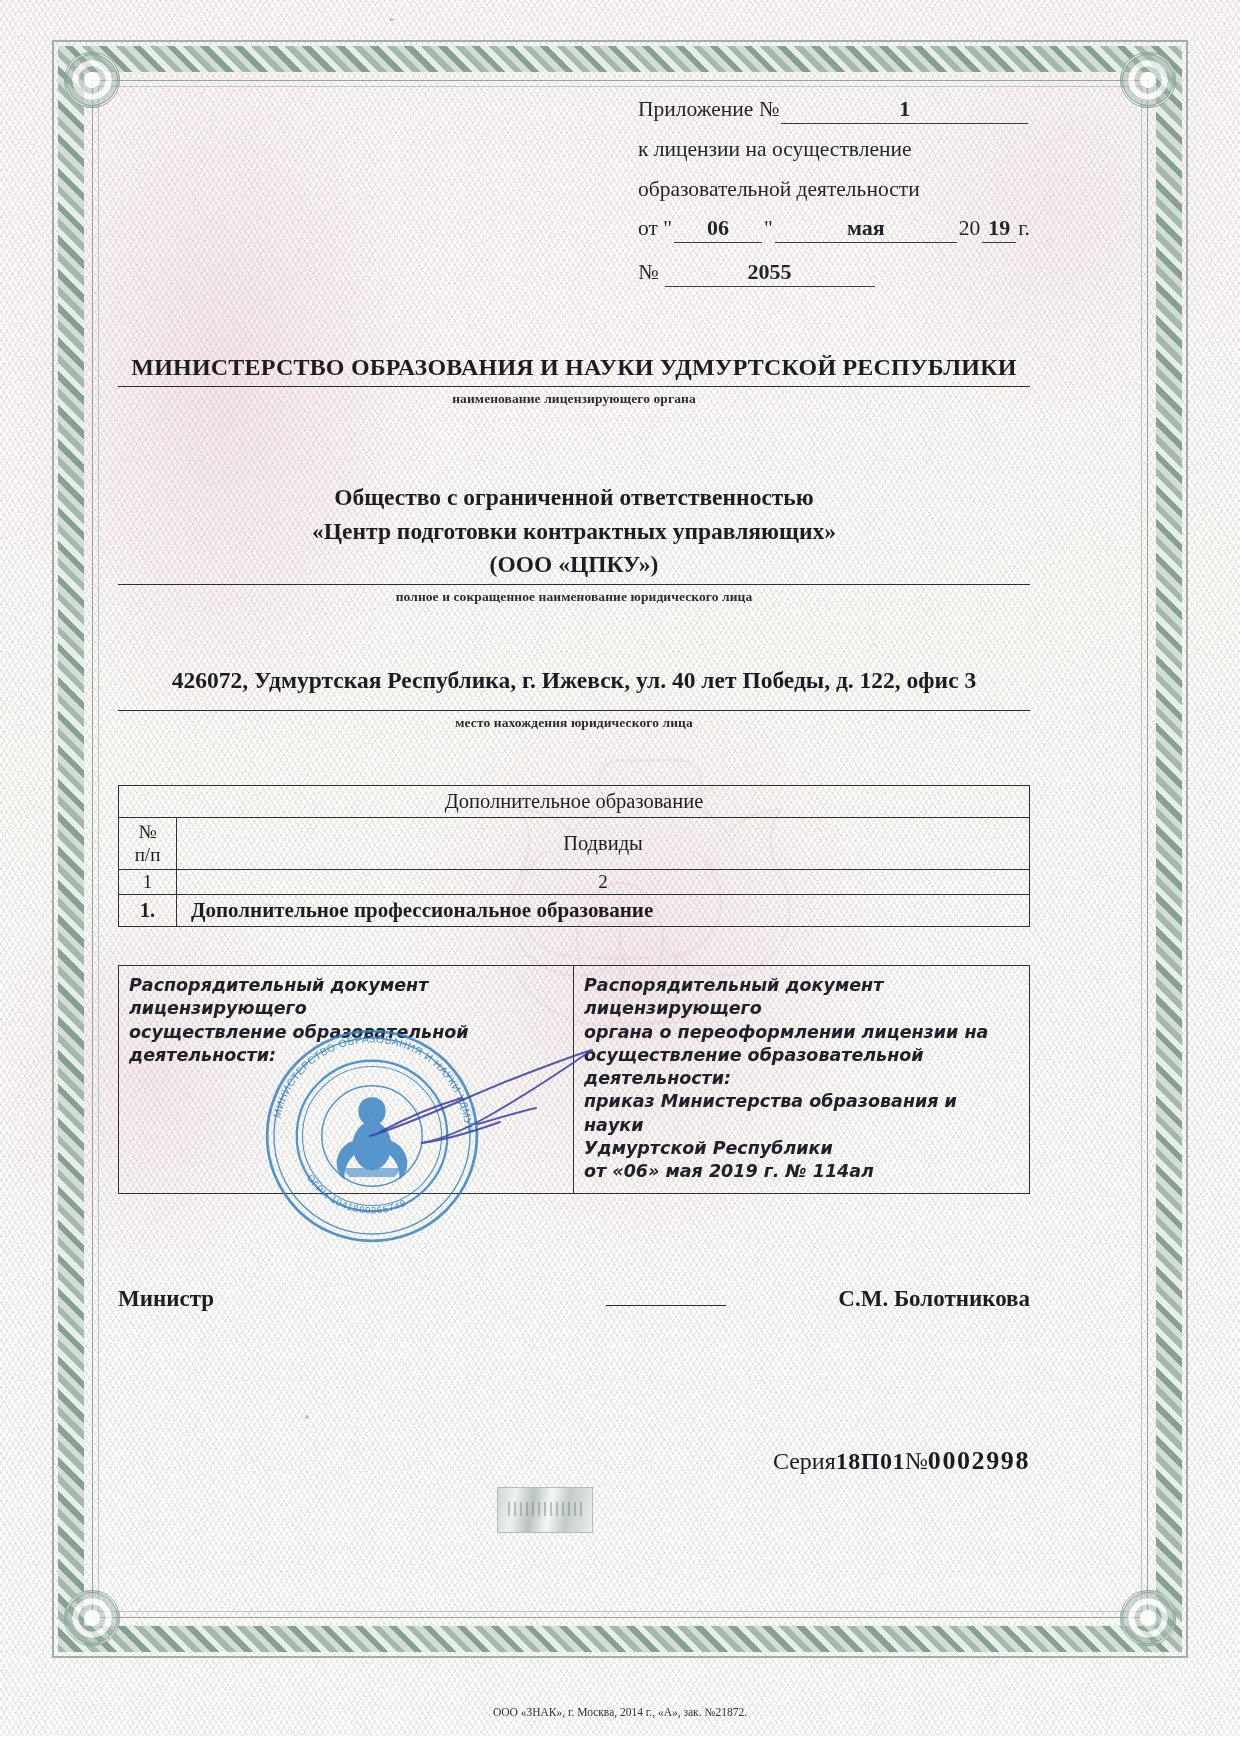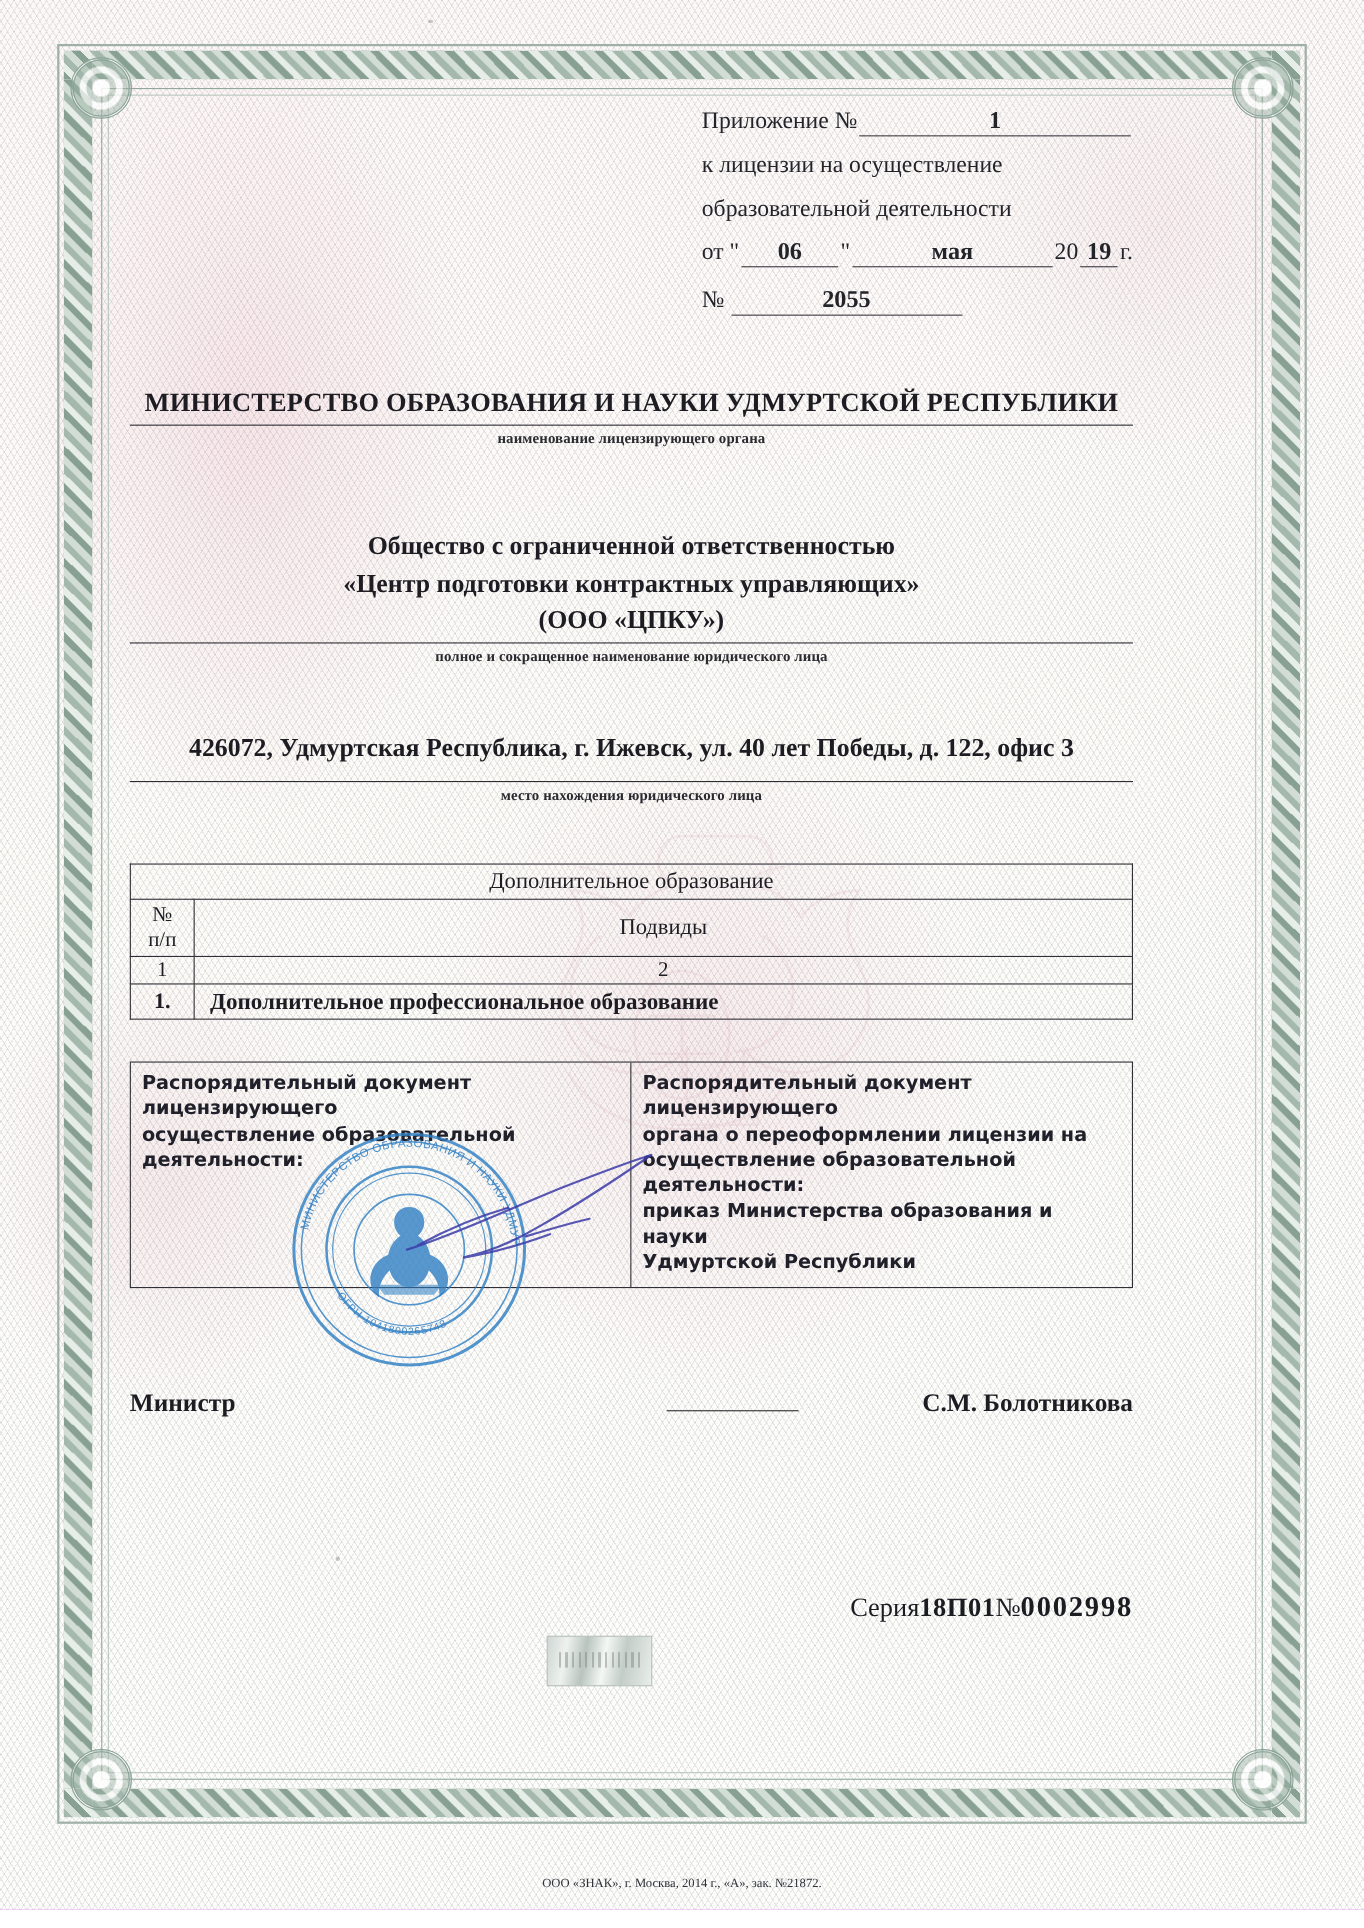--- a/index.html
+++ b/index.html
@@ -7,21 +7,21 @@
     width: 1240px; height: 1753px;
     background: #ffffff;
     font-family: "Liberation Serif", "DejaVu Serif", serif;
     overflow: hidden;
   }
 
   
   #page {
     position: relative;
     width: 1240px; height: 1736px;
-    background: #d946ef;
+    background: #14b8a6;
   }
 
   
   #wash {
     position: absolute; inset: 0;
     background:
       radial-gradient(ellipse 300px 520px at 18% 22%, rgba(243,212,220,.55), rgba(243,212,220,0) 70%),
       radial-gradient(ellipse 360px 420px at 52% 56%, rgba(240,206,216,.40), rgba(240,206,216,0) 72%),
       radial-gradient(ellipse 240px 300px at 12% 62%, rgba(238,205,214,.38), rgba(238,205,214,0) 70%),
       radial-gradient(ellipse 260px 300px at 85% 12%, rgba(236,208,215,.28), rgba(236,208,215,0) 70%),
@@ -187,20 +187,21 @@
     width: 100%;
     border: 1.3px solid #2f2f35;
   }
   .box {
     padding: 8px 8px 10px 10px;
     font-size: 17.5px;
     line-height: 1.33;
     font-weight: bold;
     color: #20202a;
     font-family: "DejaVu Sans", "Liberation Sans", sans-serif;
+    font-style: italic;
   }
   .box.left  { width: 50%; border-right: 1.3px solid #2f2f35; min-height: 146px; }
   .box.right { width: 50%; }
   .box p { margin: 0; }
 
   
   .signrow {
     margin-top: 92px;
     display: flex;
     align-items: flex-end;
@@ -371,20 +372,21 @@
       <div class="box left">
         <p>Распорядительный документ лицензирующего</p>
         <p>осуществление образовательной деятельности:</p>
       </div>
       <div class="box right">
         <p>Распорядительный документ лицензирующего</p>
         <p>органа о переоформлении лицензии на</p>
         <p>осуществление образовательной деятельности:</p>
         <p>приказ Министерства образования и науки</p>
         <p>Удмуртской Республики</p>
+        <p>от «06» мая 2019 г. № 114ал</p>
       </div>
     </div>
 
     <div class="signrow">
       <span>Министр</span>
       <span class="sign-dash"></span>
       <span>С.М. Болотникова</span>
     </div>
 
   </div>

